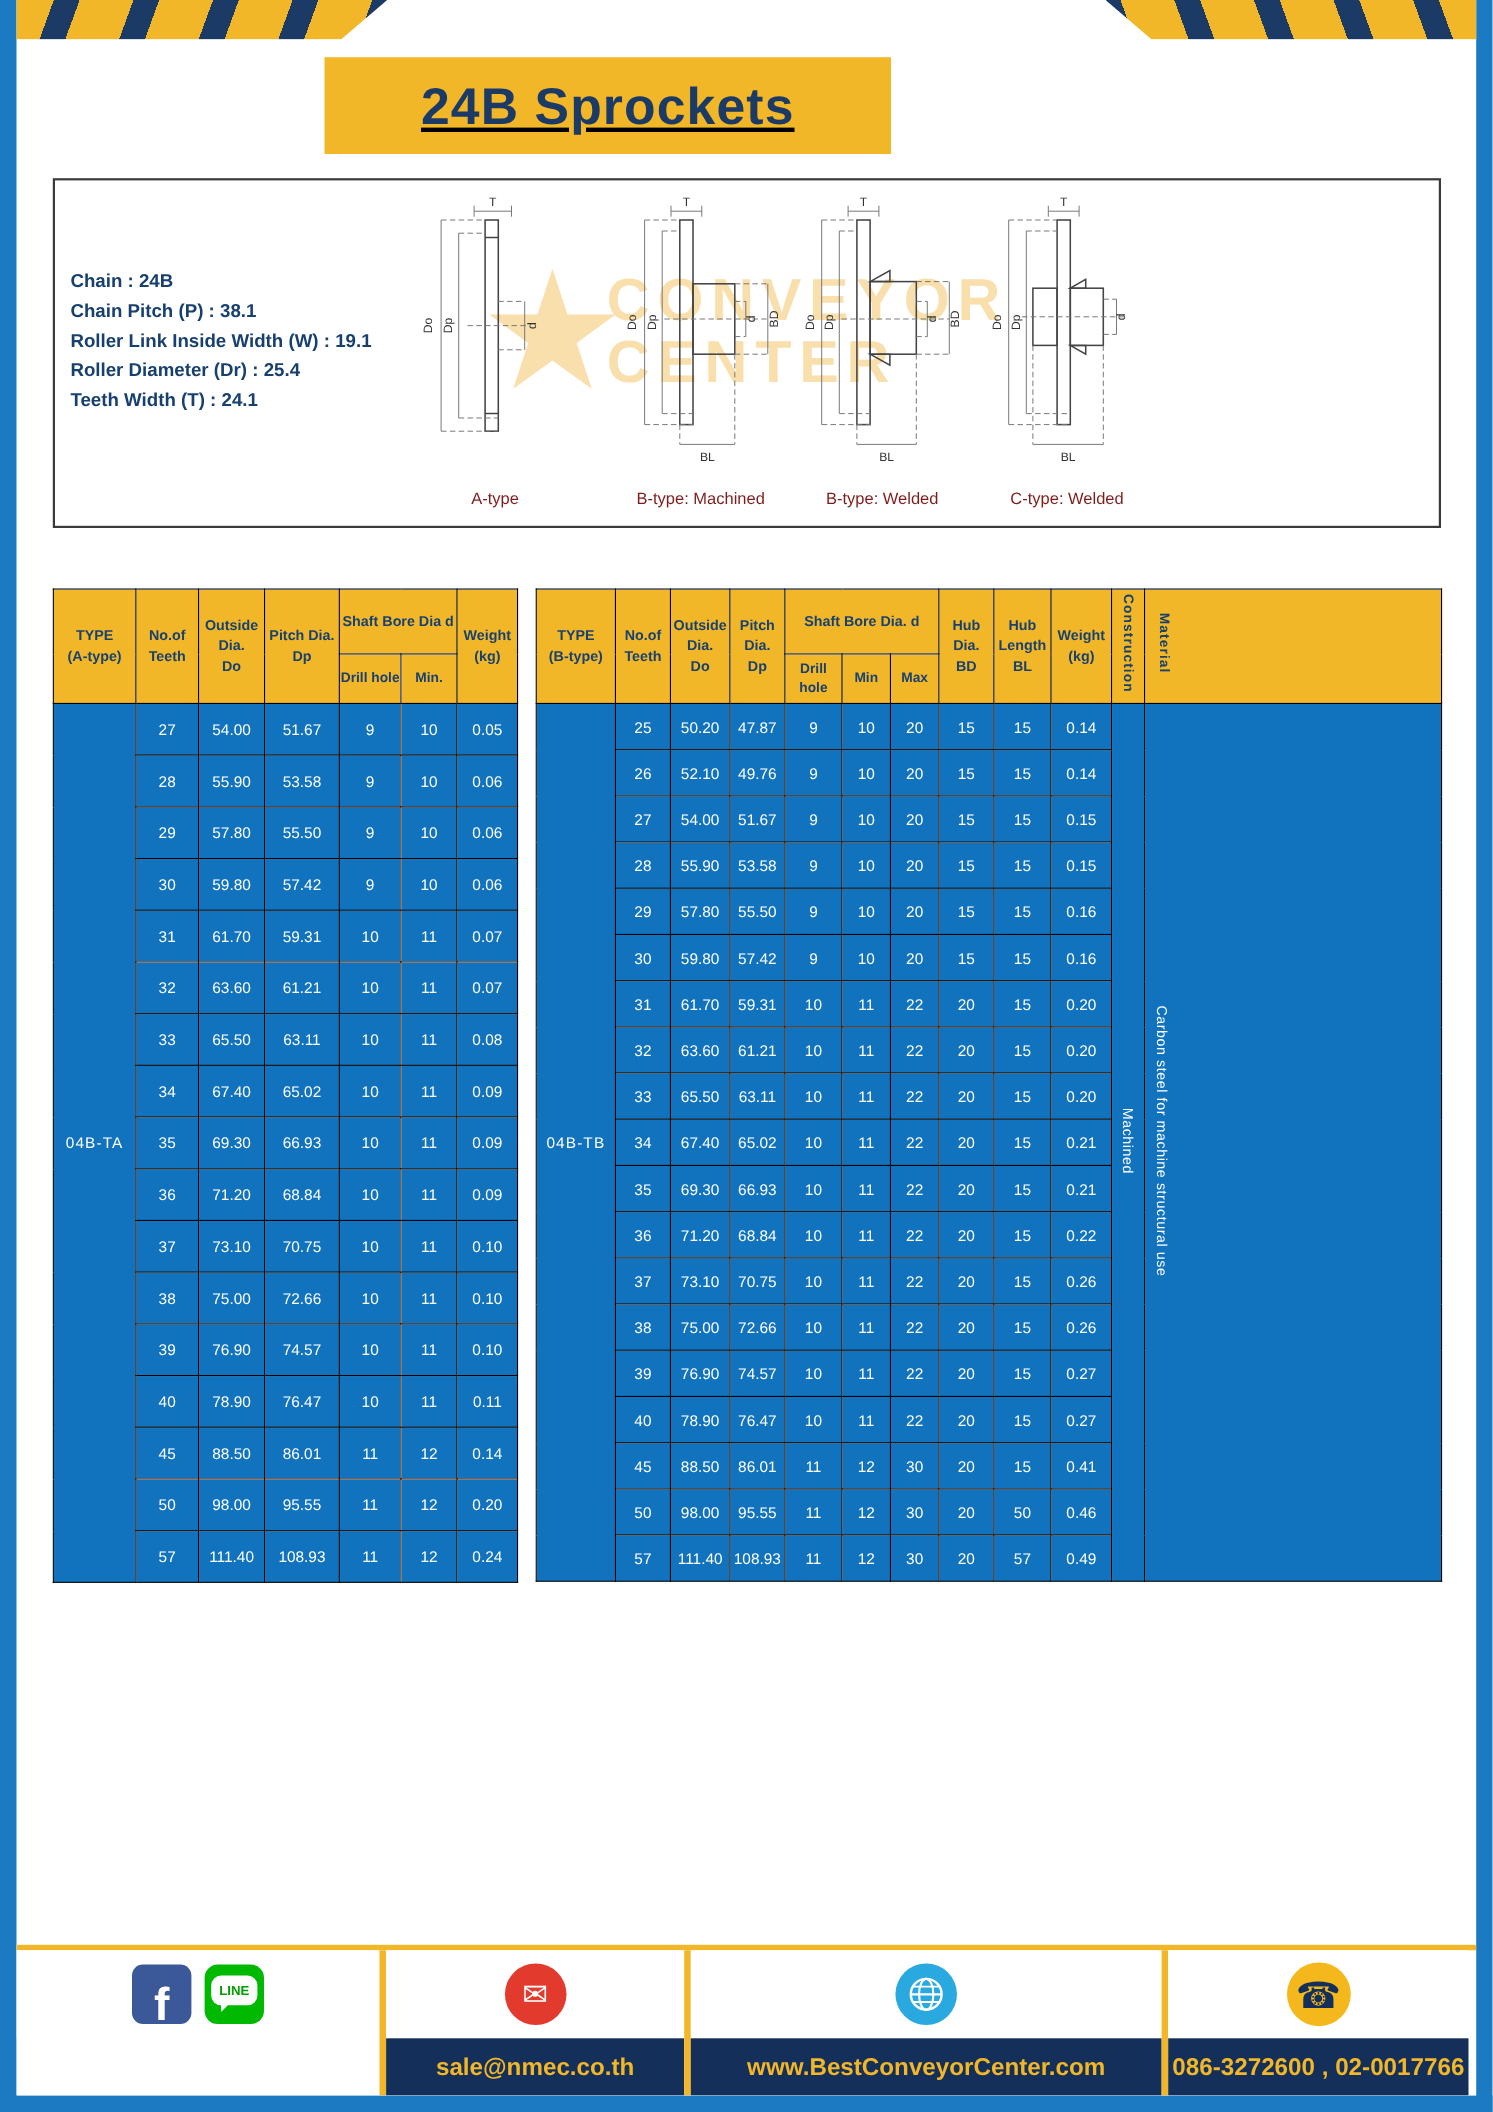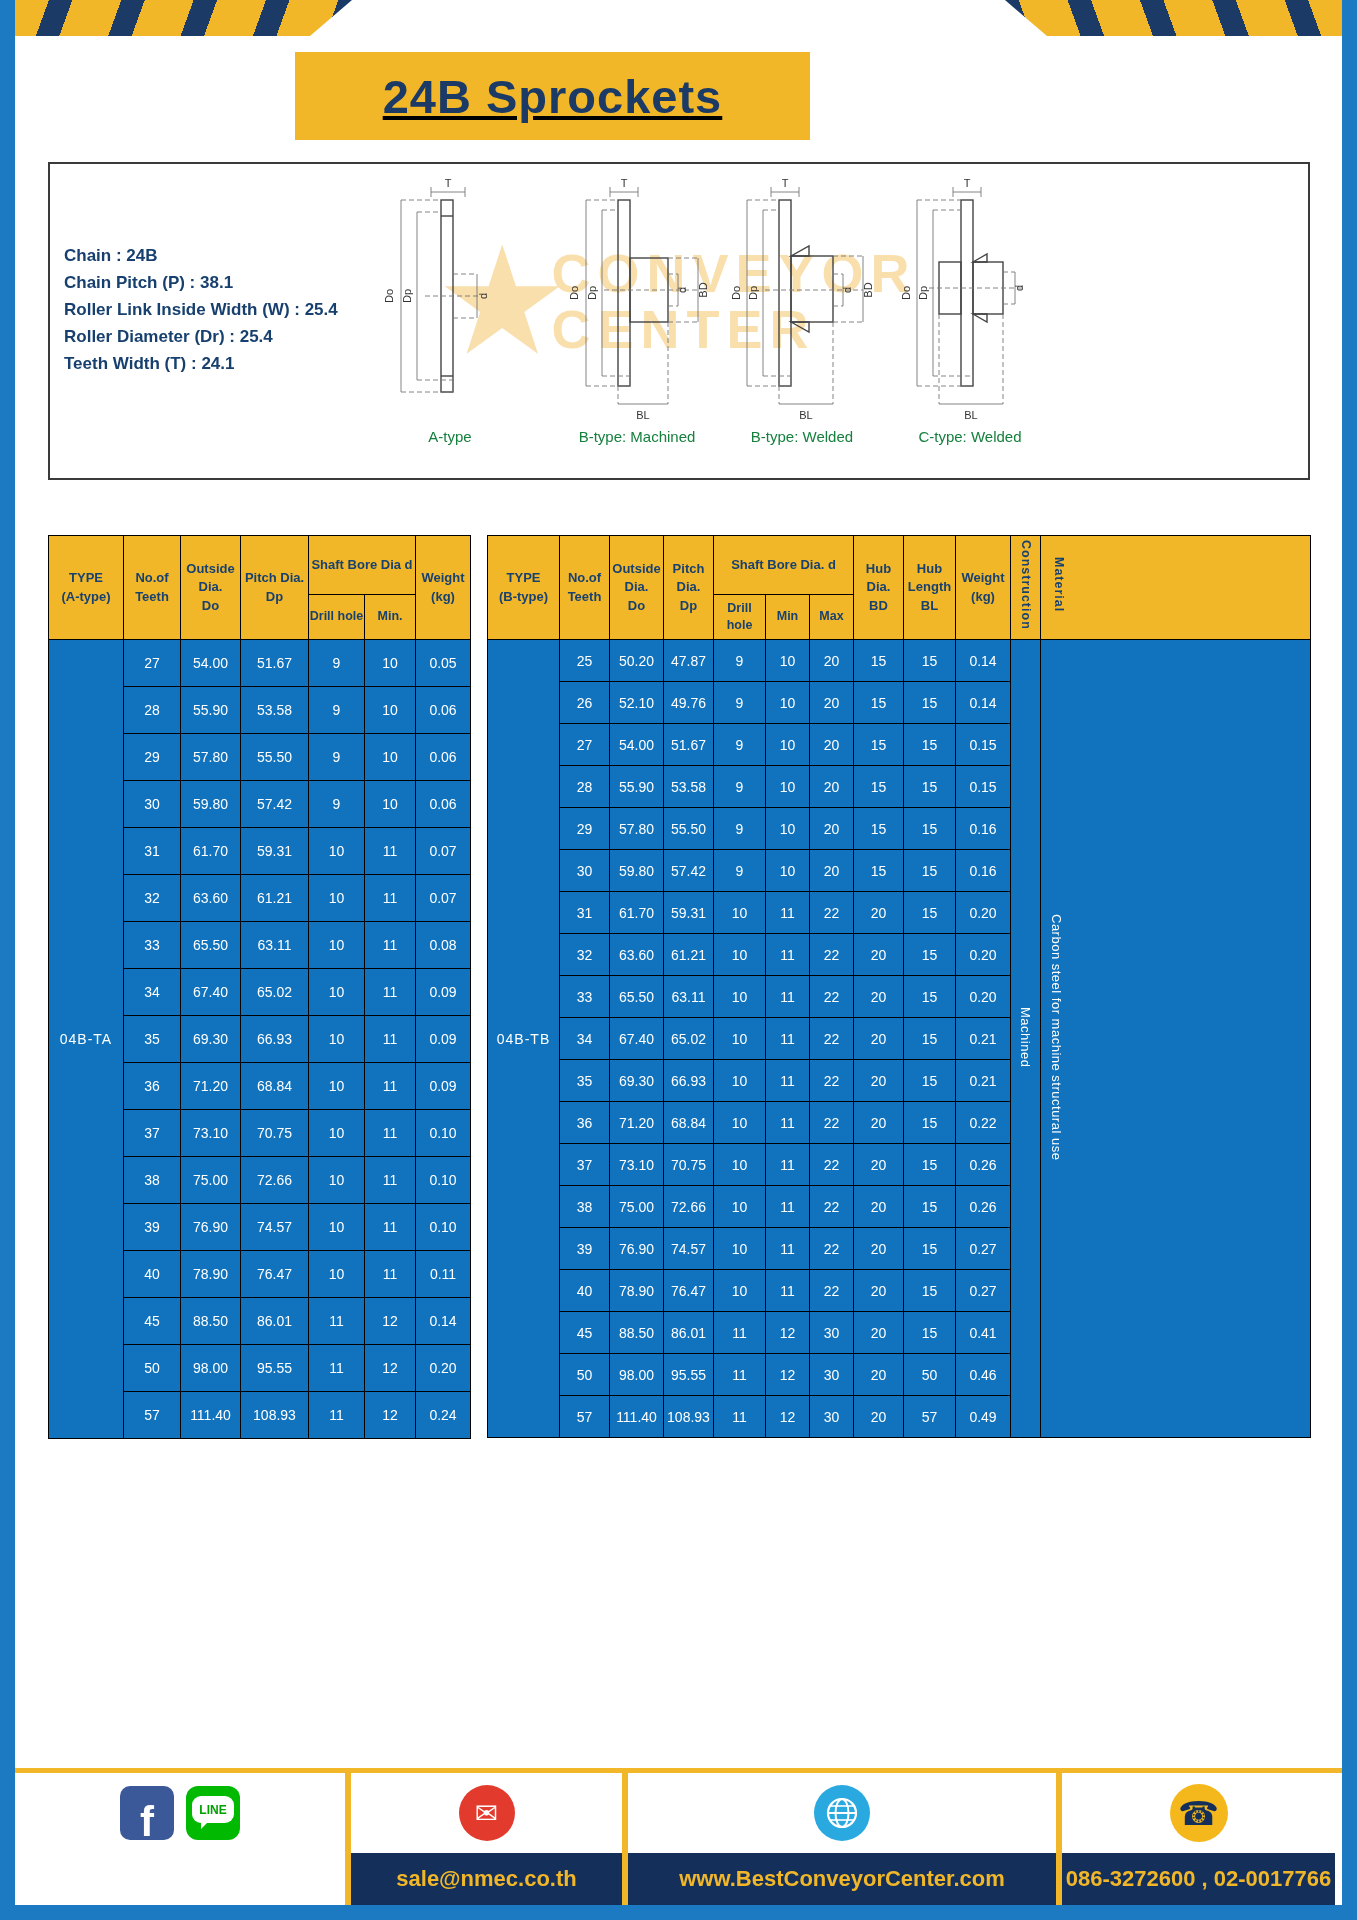--- a/index.html
+++ b/index.html
@@ -25,21 +25,21 @@
   .specs { position:absolute; left:14px; top:82px; }
   .specs div { font-size:17px; font-weight:bold; color:#17406F; margin-bottom:7px; }
 
   .watermark { position:absolute; left:385px; top:62px; display:flex; align-items:center; opacity:0.55; pointer-events:none; }
   .watermark .star { font-size:150px; line-height:1; color:#F3C569; }
   .watermark .wlines { margin-left:-18px; }
   .watermark .wlines div { font-size:54px; font-weight:bold; letter-spacing:7px; color:#F3C569; line-height:1.04; }
 
   .fig { position:absolute; top:14px; width:170px; }
   .fig svg { display:block; }
-  .figcap { text-align:center; font-size:15px; color:#15803d; margin-top:2px; }
+  .figcap { text-align:center; font-size:15px; color:#7f1d1d; margin-top:19px; }
   svg .ln  { stroke:#444; stroke-width:1.4; fill:none; }
   svg .dim { stroke:#777; stroke-width:0.9; fill:none; }
   svg .dash { stroke-dasharray:5 3; }
   svg text { font-size:11px; fill:#333; font-family:"Liberation Sans","DejaVu Sans",sans-serif; }
 
   
   .spec-table { position:absolute; border-collapse:collapse; table-layout:fixed; }
   .spec-table th, .spec-table td { border:1px solid #000; text-align:center; vertical-align:middle; padding:0; overflow:hidden; }
   .spec-table thead th { background:#F2B728; color:#184170; font-weight:bold; font-size:13px; white-space:pre-line; line-height:1.4; }
   .spec-table thead tr:nth-child(1) th { height:58px; }
@@ -95,21 +95,21 @@
       <div class="star">★</div>
       <div class="wlines">
         <div>CONVEYOR</div>
         <div>CENTER</div>
       </div>
     </div>
 
     <div class="specs">
       <div>Chain : 24B</div>
       <div>Chain Pitch (P) : 38.1</div>
-      <div>Roller Link Inside Width (W) : 25.4</div>
+      <div>Roller Link Inside Width (W) : 19.1</div>
       <div>Roller Diameter (Dr) : 25.4</div>
       <div>Teeth Width (T) : 24.1</div>
     </div>
 
     <div class="fig" style="left:315px">
       <svg viewBox="0 0 170 248" width="170" height="248">
         <line class="dim" x1="66" y1="14" x2="100" y2="14"></line>
           <line class="dim" x1="66" y1="9" x2="66" y2="19"></line>
           <line class="dim" x1="100" y1="9" x2="100" y2="19"></line>
         <text x="83" y="9" text-anchor="middle">T</text>

